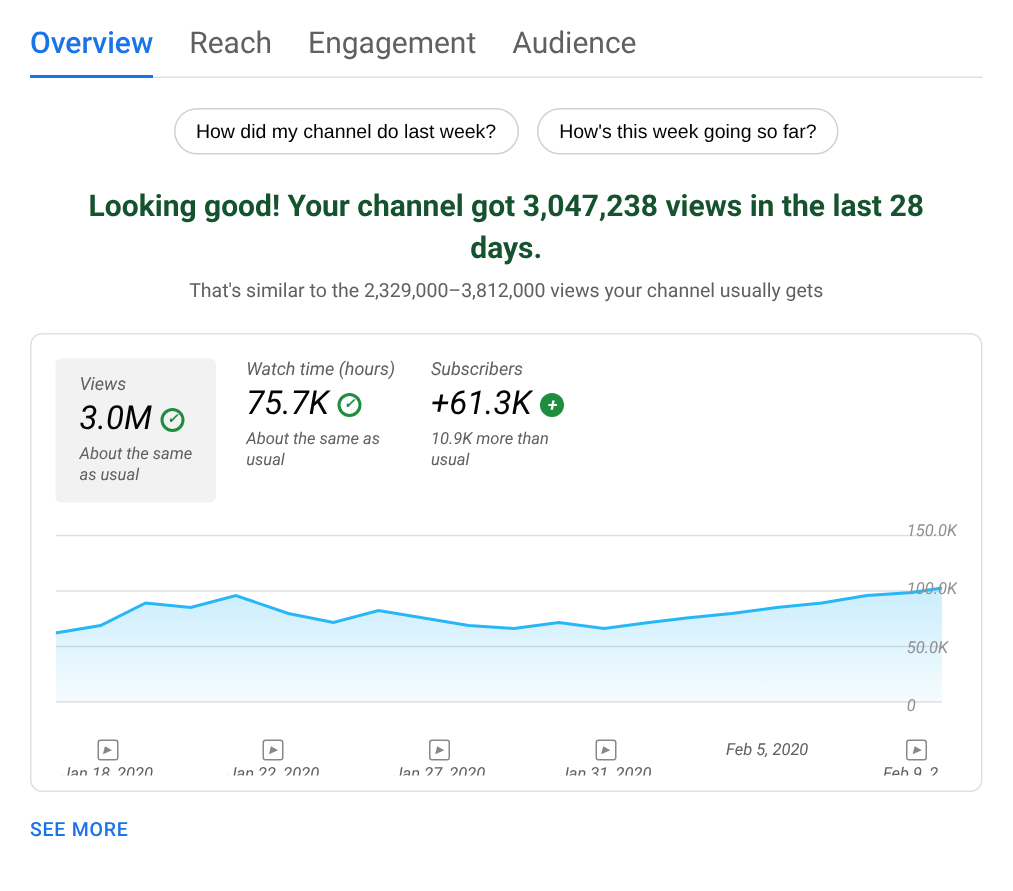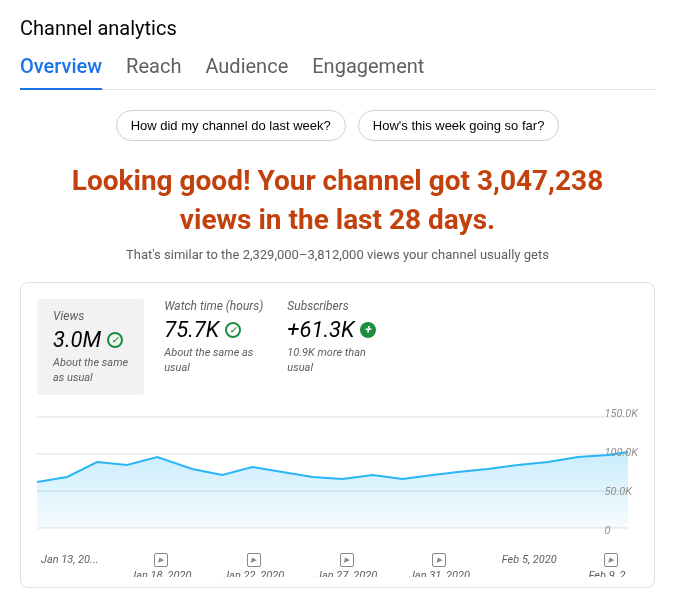--- a/index.html
+++ b/index.html
@@ -52,24 +52,24 @@
       font-size: 13px;
       color: #030303;
       background: #fff;
       cursor: pointer;
     }
     .headline-area {
       text-align: center;
       margin-bottom: 6px;
     }
     .headline-text {
-      font-size: 28px;
+      font-size: 20px;
       font-weight: 700;
       line-height: 1.4;
-      color: #c2410c;
+      color: #14532d;
       max-width: 560px;
       margin: 4px auto 8px;
     }
     .subheadline {
       font-size: 13px;
       color: #606060;
       margin-bottom: 20px;
     }
     .stats-chart-card {
       border: 1px solid #e0e0e0;
@@ -201,27 +201,26 @@
       cursor: pointer;
       margin-top: 4px;
       display: inline-block;
     }
   </style>
 </head>
 <body>
 
 <div class="page-container">
 
-  <h1 class="page-title">Channel analytics</h1>
 
   <div class="tabs-bar">
     <div class="tab active">Overview</div>
     <div class="tab">Reach</div>
+    <div class="tab">Engagement</div>
     <div class="tab">Audience</div>
-    <div class="tab">Engagement</div>
   </div>
 
   <div class="quick-questions">
     <button class="question-btn">How did my channel do last week?</button>
     <button class="question-btn">How's this week going so far?</button>
   </div>
 
   <div class="headline-area">
     <div class="headline-text">Looking good! Your channel got 3,047,238 views in the last 28 days.</div>
     <div class="subheadline">That's similar to the 2,329,000–3,812,000 views your channel usually gets</div>
@@ -281,23 +280,20 @@
         <div class="chart-grid-labels">
           <span>150.0K</span>
           <span>100.0K</span>
           <span>50.0K</span>
           <span>0</span>
         </div>
       </div>
 
       <div class="date-labels">
         <div class="date-item">
-          <span>Jan 13, 20...</span>
-        </div>
-        <div class="date-item">
           <div class="play-marker"></div>
           <span>Jan 18, 2020</span>
         </div>
         <div class="date-item">
           <div class="play-marker"></div>
           <span>Jan 22, 2020</span>
         </div>
         <div class="date-item">
           <div class="play-marker"></div>
           <span>Jan 27, 2020</span>

